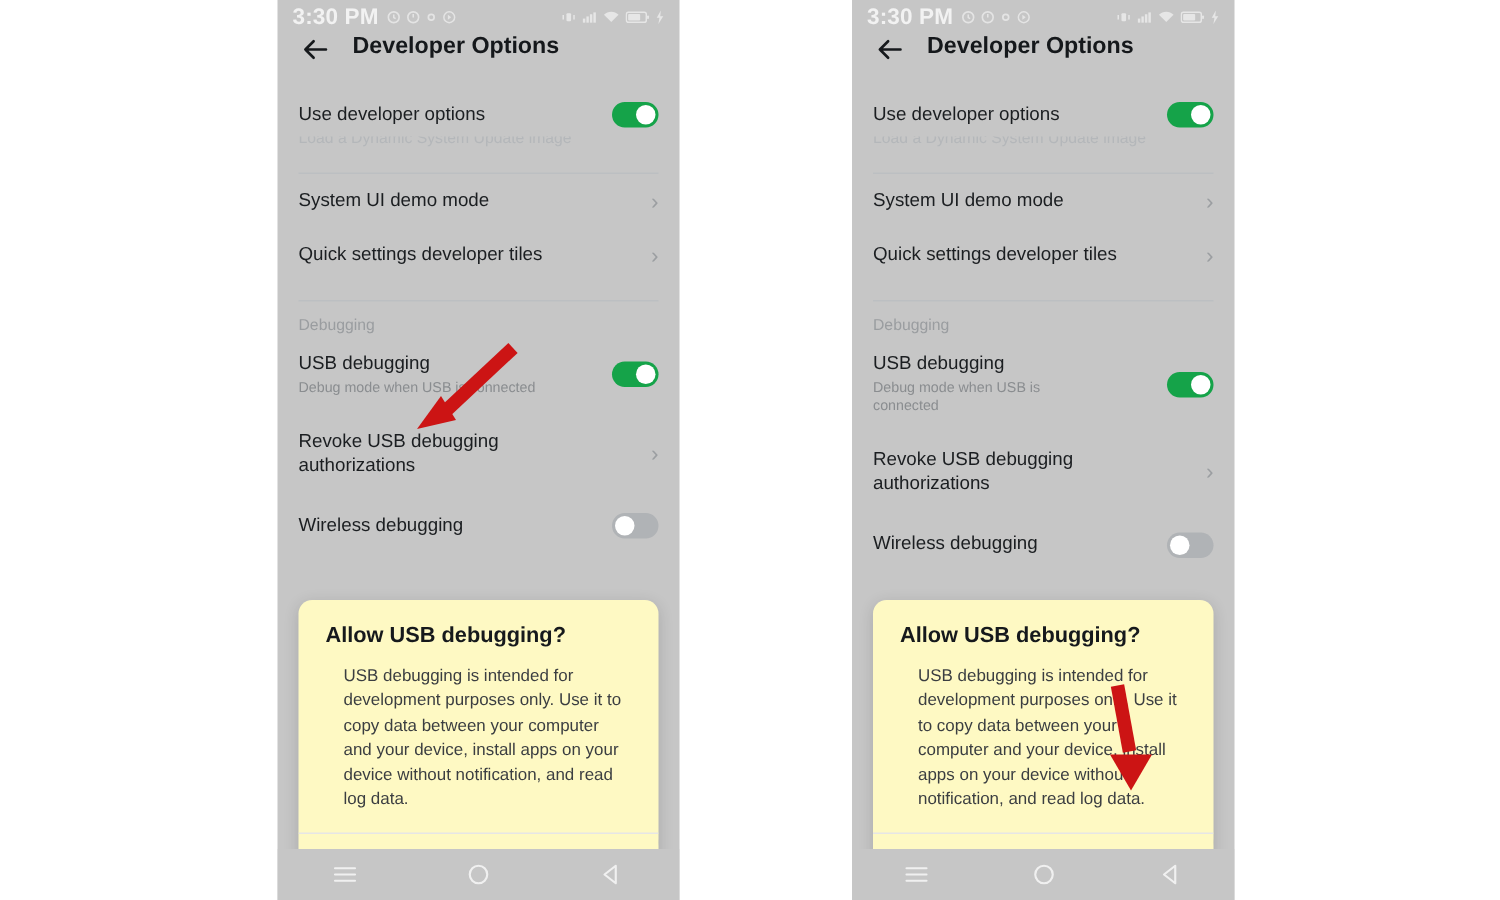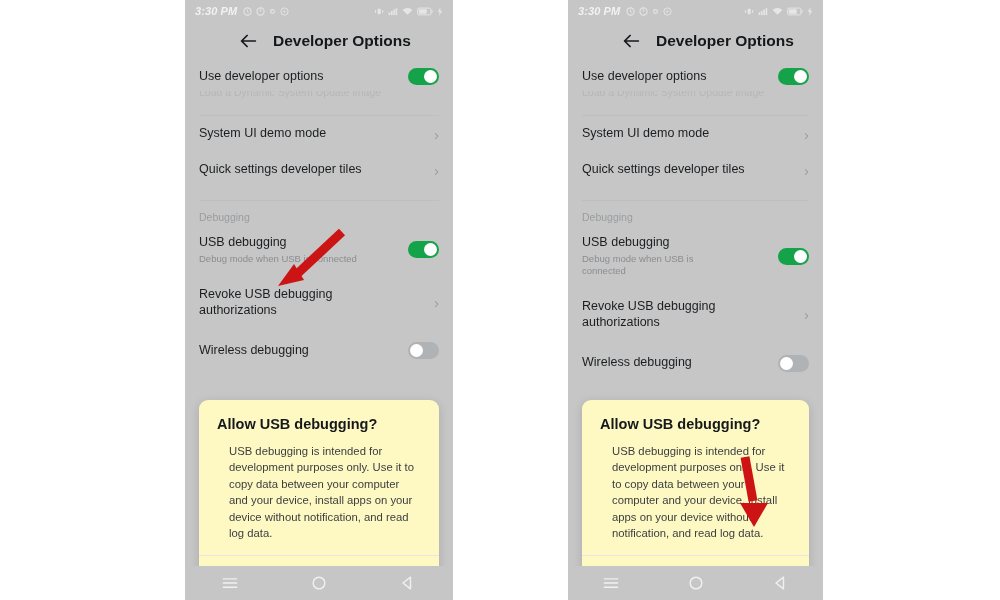--- a/index.html
+++ b/index.html
@@ -14,36 +14,34 @@
     position:absolute;top:0;height:600px;width:268px;
     background:#c6c6c6;overflow:hidden;
   }
   .phone.left{left:185px;}
   .phone.right{left:568px;width:255px;}
 
   
   .statusbar{
     height:22px;display:flex;align-items:center;
     padding:0 10px;box-sizing:border-box;
-    color:#f2f2f2;font-size:11px;font-weight:bold;
+    color:#f2f2f2;font-size:15px;font-weight:bold;
     letter-spacing:.1px;
-    font-style:italic;
   }
   .sb-time{margin-right:6px;}
   .sb-left-icons{display:flex;align-items:center;gap:4px;opacity:.85;}
   .sb-spacer{flex:1;}
   .sb-right-icons{display:flex;align-items:center;gap:4px;opacity:.9;}
   .sbi{display:inline-block;}
   .sbi svg{display:block;}
 
   
   .appbar{
-    height:38px;display:flex;align-items:center;padding:0 14px;
+    height:38px;display:flex;padding:0 14px;
     box-sizing:border-box;
-    margin-left:38px;
   }
   .back-arrow{width:22px;height:22px;flex:0 0 auto;}
   .back-arrow svg{display:block;}
   .appbar-title{
     margin-left:14px;font-size:15.5px;font-weight:bold;color:#15181b;
     white-space:nowrap;
   }
 
   
   .list{position:relative;padding:0 14px;box-sizing:border-box;}

